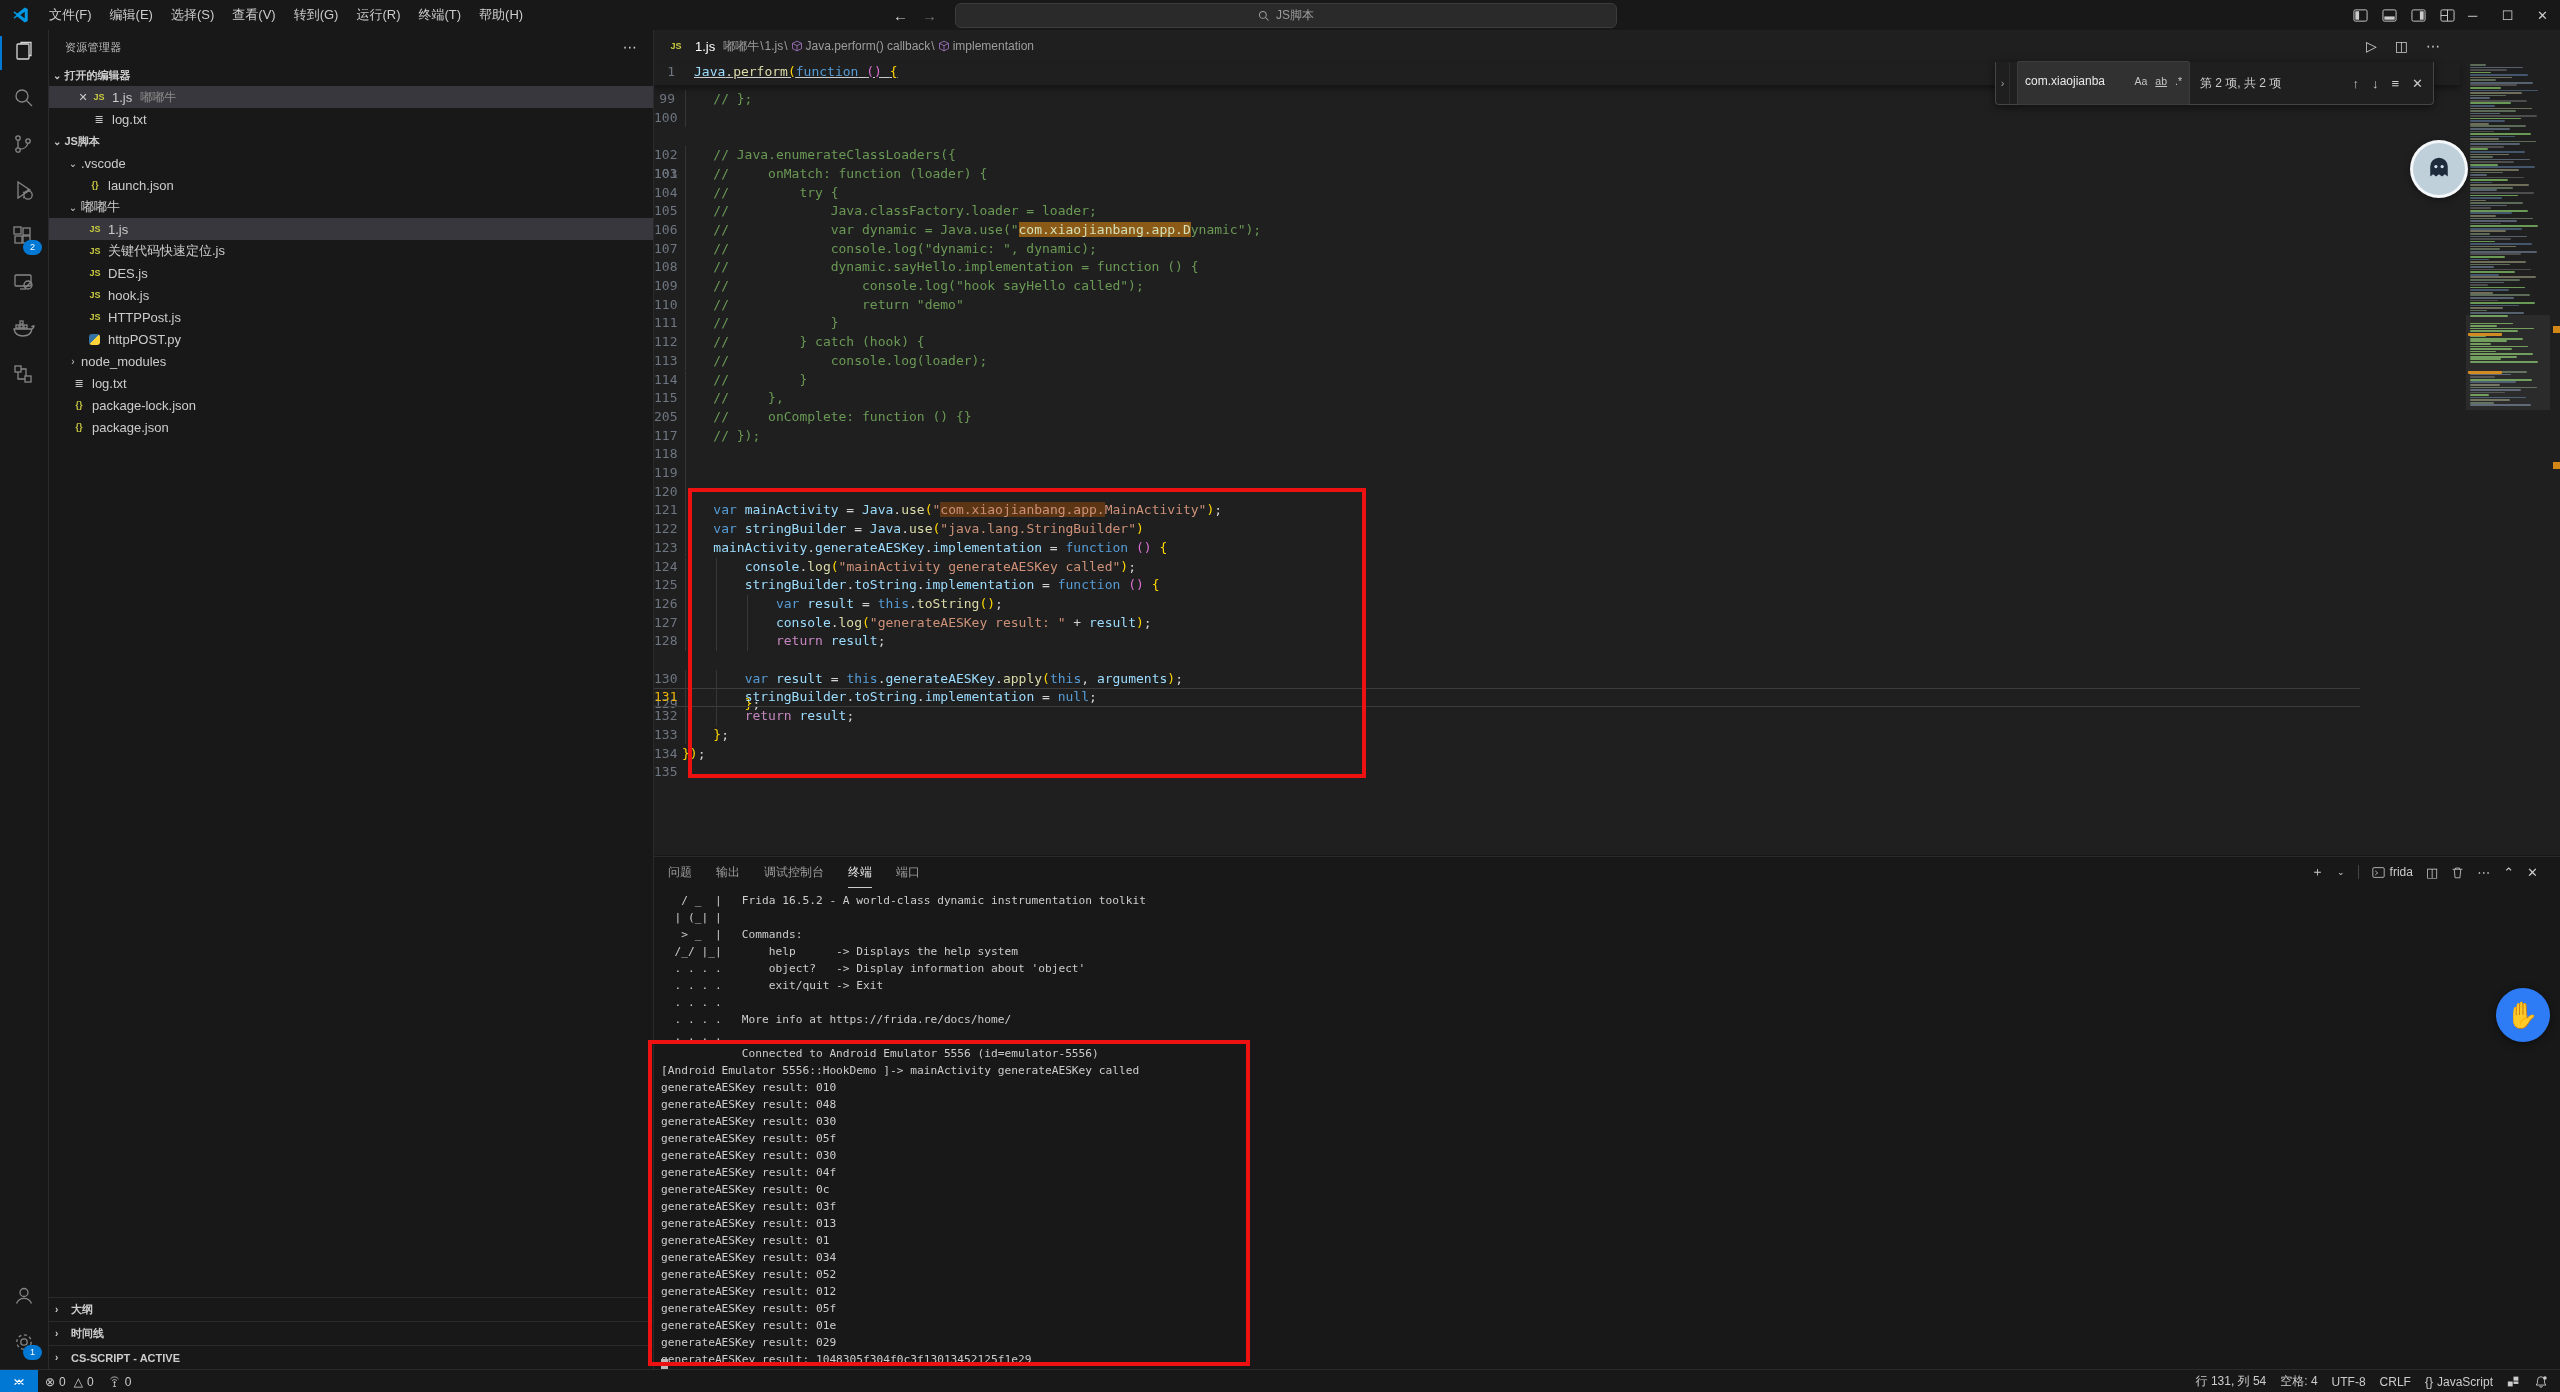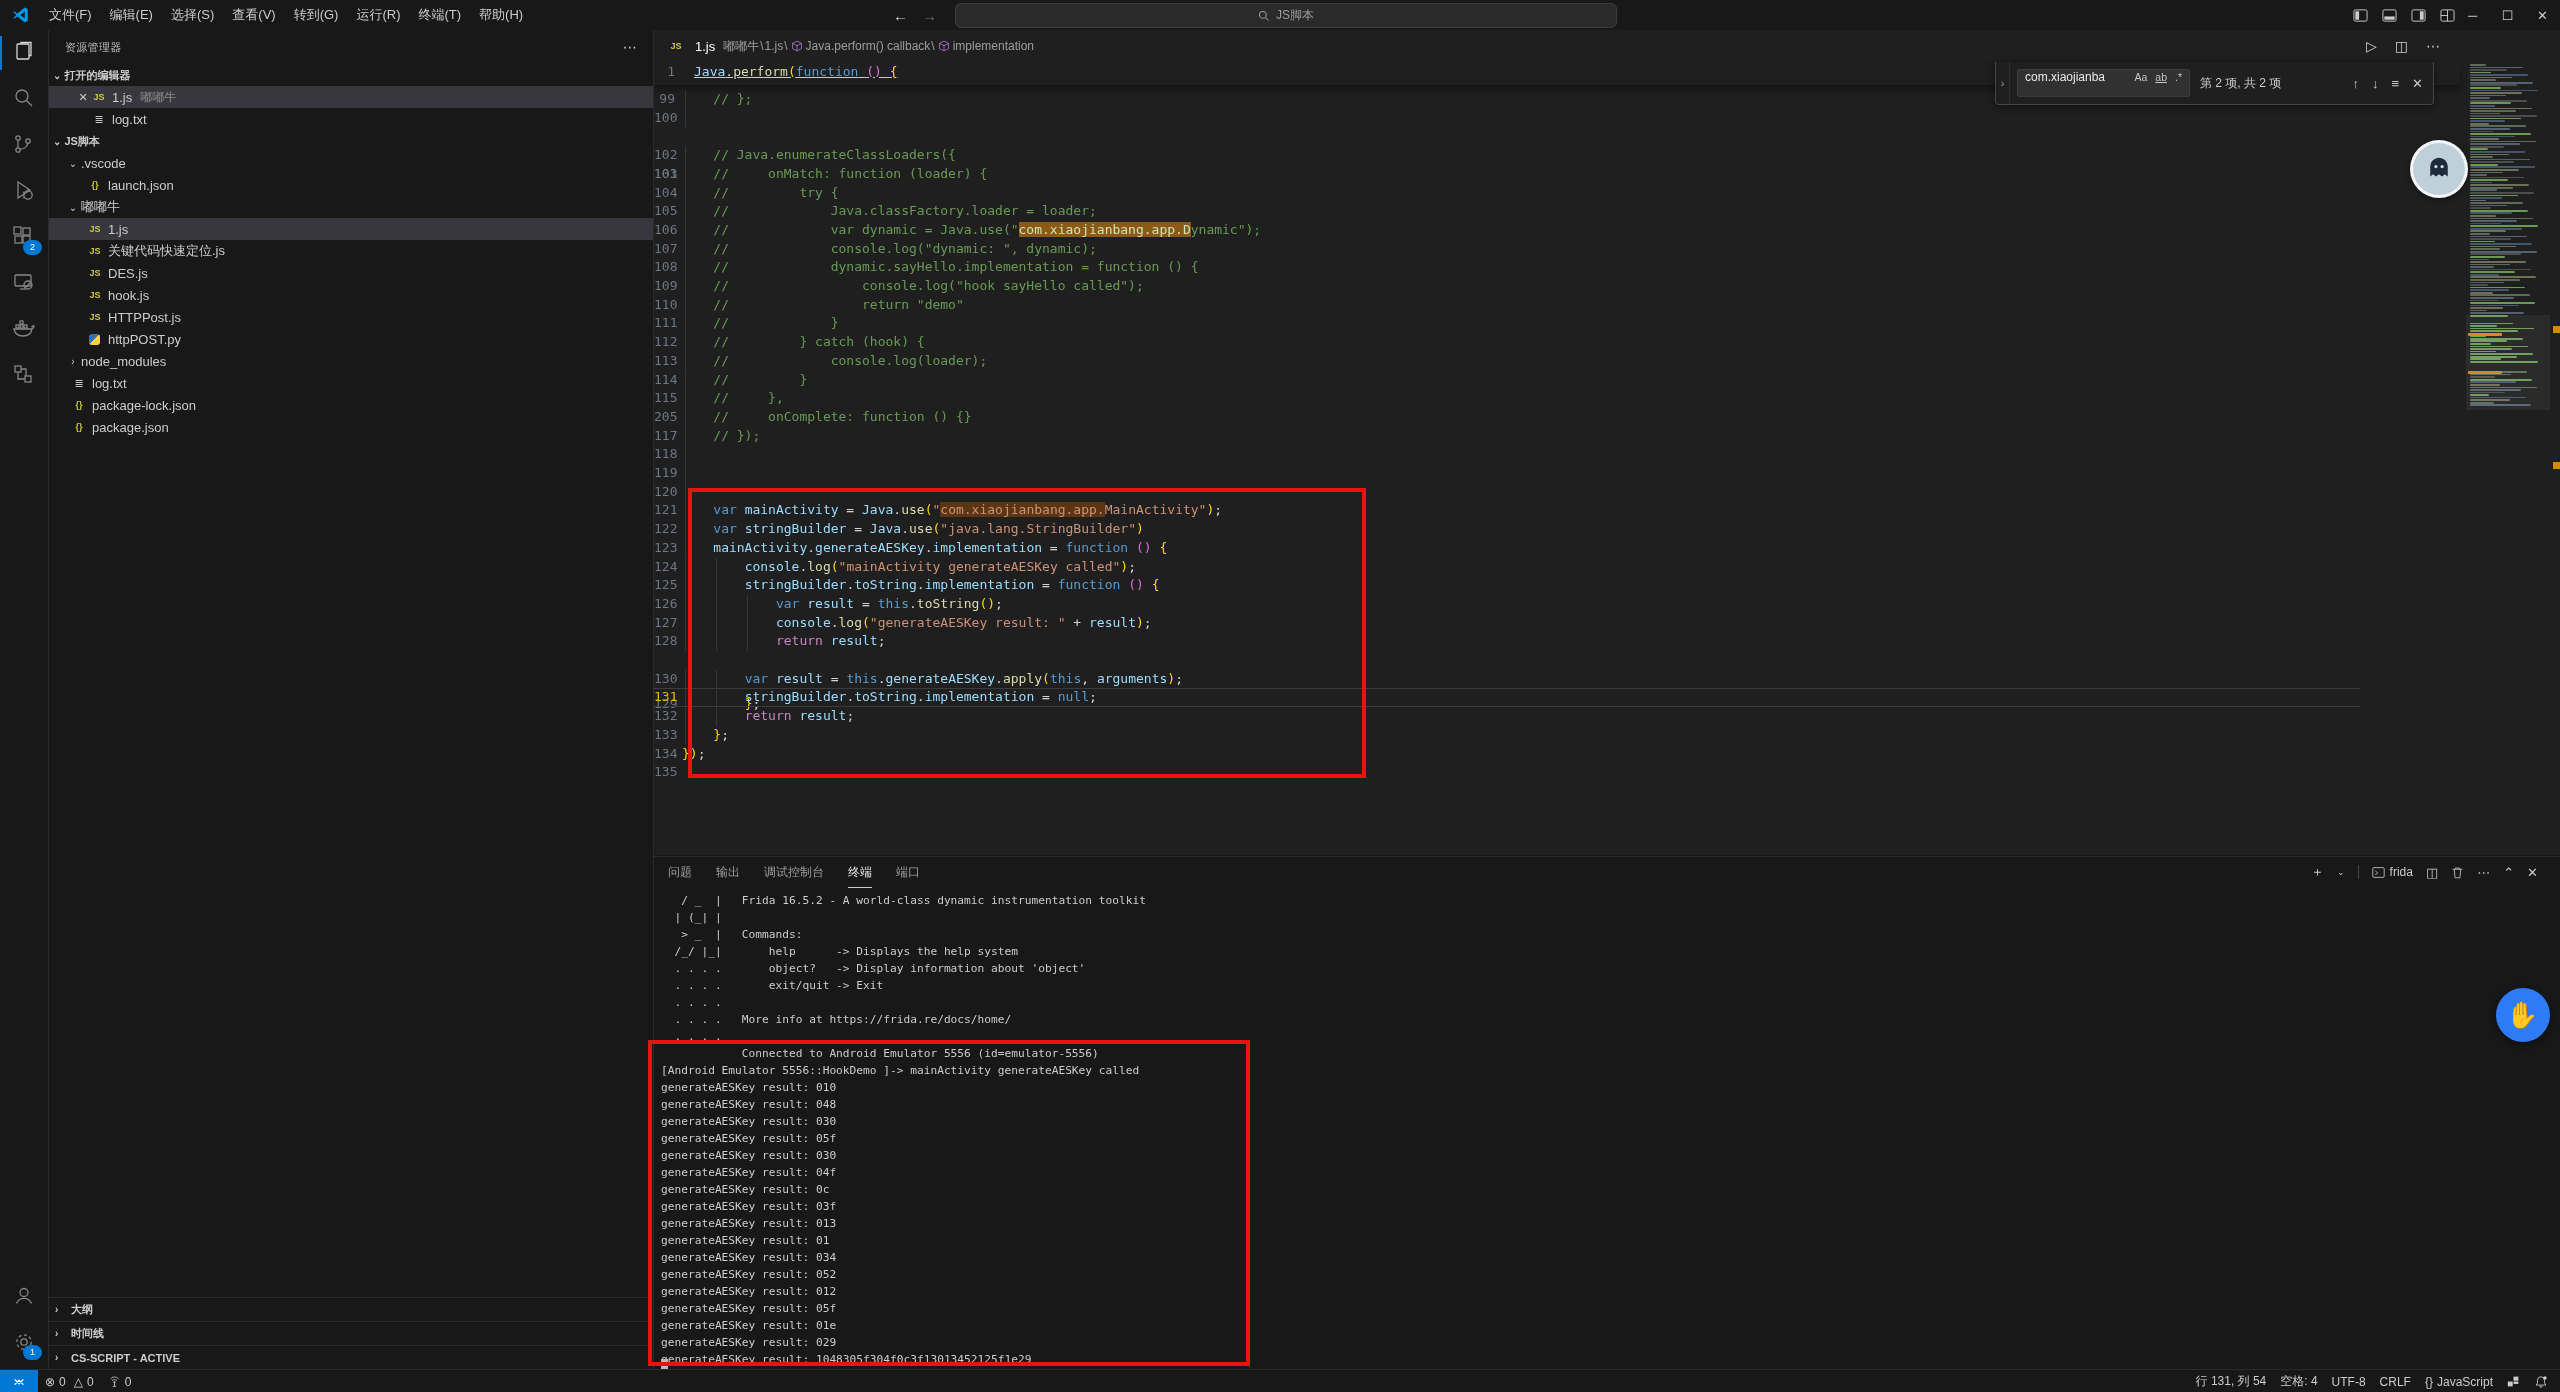--- a/index.html
+++ b/index.html
@@ -71,21 +71,21 @@
   #minimap{position:absolute;left:1812px;top:34px;width:84px;height:791px;}
   .mm-bar{position:absolute;height:1.7px;border-radius:1px;}
   #mm-slider{position:absolute;left:0;width:84px;background:rgba(255,255,255,.055);}
   #overview{position:absolute;left:1899px;top:0;width:7px;height:825px;}
   .ov-mark{position:absolute;left:0;width:7px;height:7px;background:#d18616;}
   
   #find{left:1995px;top:62px;width:437px;height:42px;background:#1f1f1f;border:1px solid #454545;border-top:none;
         border-radius:0 0 4px 4px;box-shadow:0 2px 8px rgba(0,0,0,.5);display:flex;align-items:center;z-index:5;font-size:12px;}
   #find-grip{width:13px;height:100%;display:flex;align-items:center;justify-content:center;color:#9d9d9d;font-size:11px;border-right:1px solid #2e2e2e;}
   #find-input{margin-left:7px;width:160px;height:26px;background:#313131;border:1px solid #3c3c3c;border-radius:2px;
-              display:flex;align-items:flex-start;padding:0 4px 0 7px;color:#e8e8e8;}
+              display:flex;align-items:flex-end;padding:0 4px 16px 7px;color:#e8e8e8;}
   #find-query{flex:1;overflow:hidden;white-space:nowrap;font-size:12px;}
   .find-tog{color:#c5c5c5;font-size:10.5px;padding:1px 3px;border-radius:3px;flex:none;}
   .find-tog.u{text-decoration:underline;}
   #find-count{margin-left:10px;color:#cccccc;white-space:nowrap;}
   #find-btns{margin-left:auto;display:flex;gap:13px;padding-right:10px;color:#cccccc;font-size:13px;align-items:center;}
   
   #panel{left:654px;top:856px;width:1906px;height:513px;background:#181818;border-top:1px solid #2b2b2b;}
   #panel-tabs{height:30px;display:flex;align-items:center;gap:24px;padding-left:14px;font-size:12px;color:#9d9d9d;}
   .ptab{height:30px;line-height:30px;}
   .ptab.active{color:#e7e7e7;border-bottom:1px solid #cccccc;}

